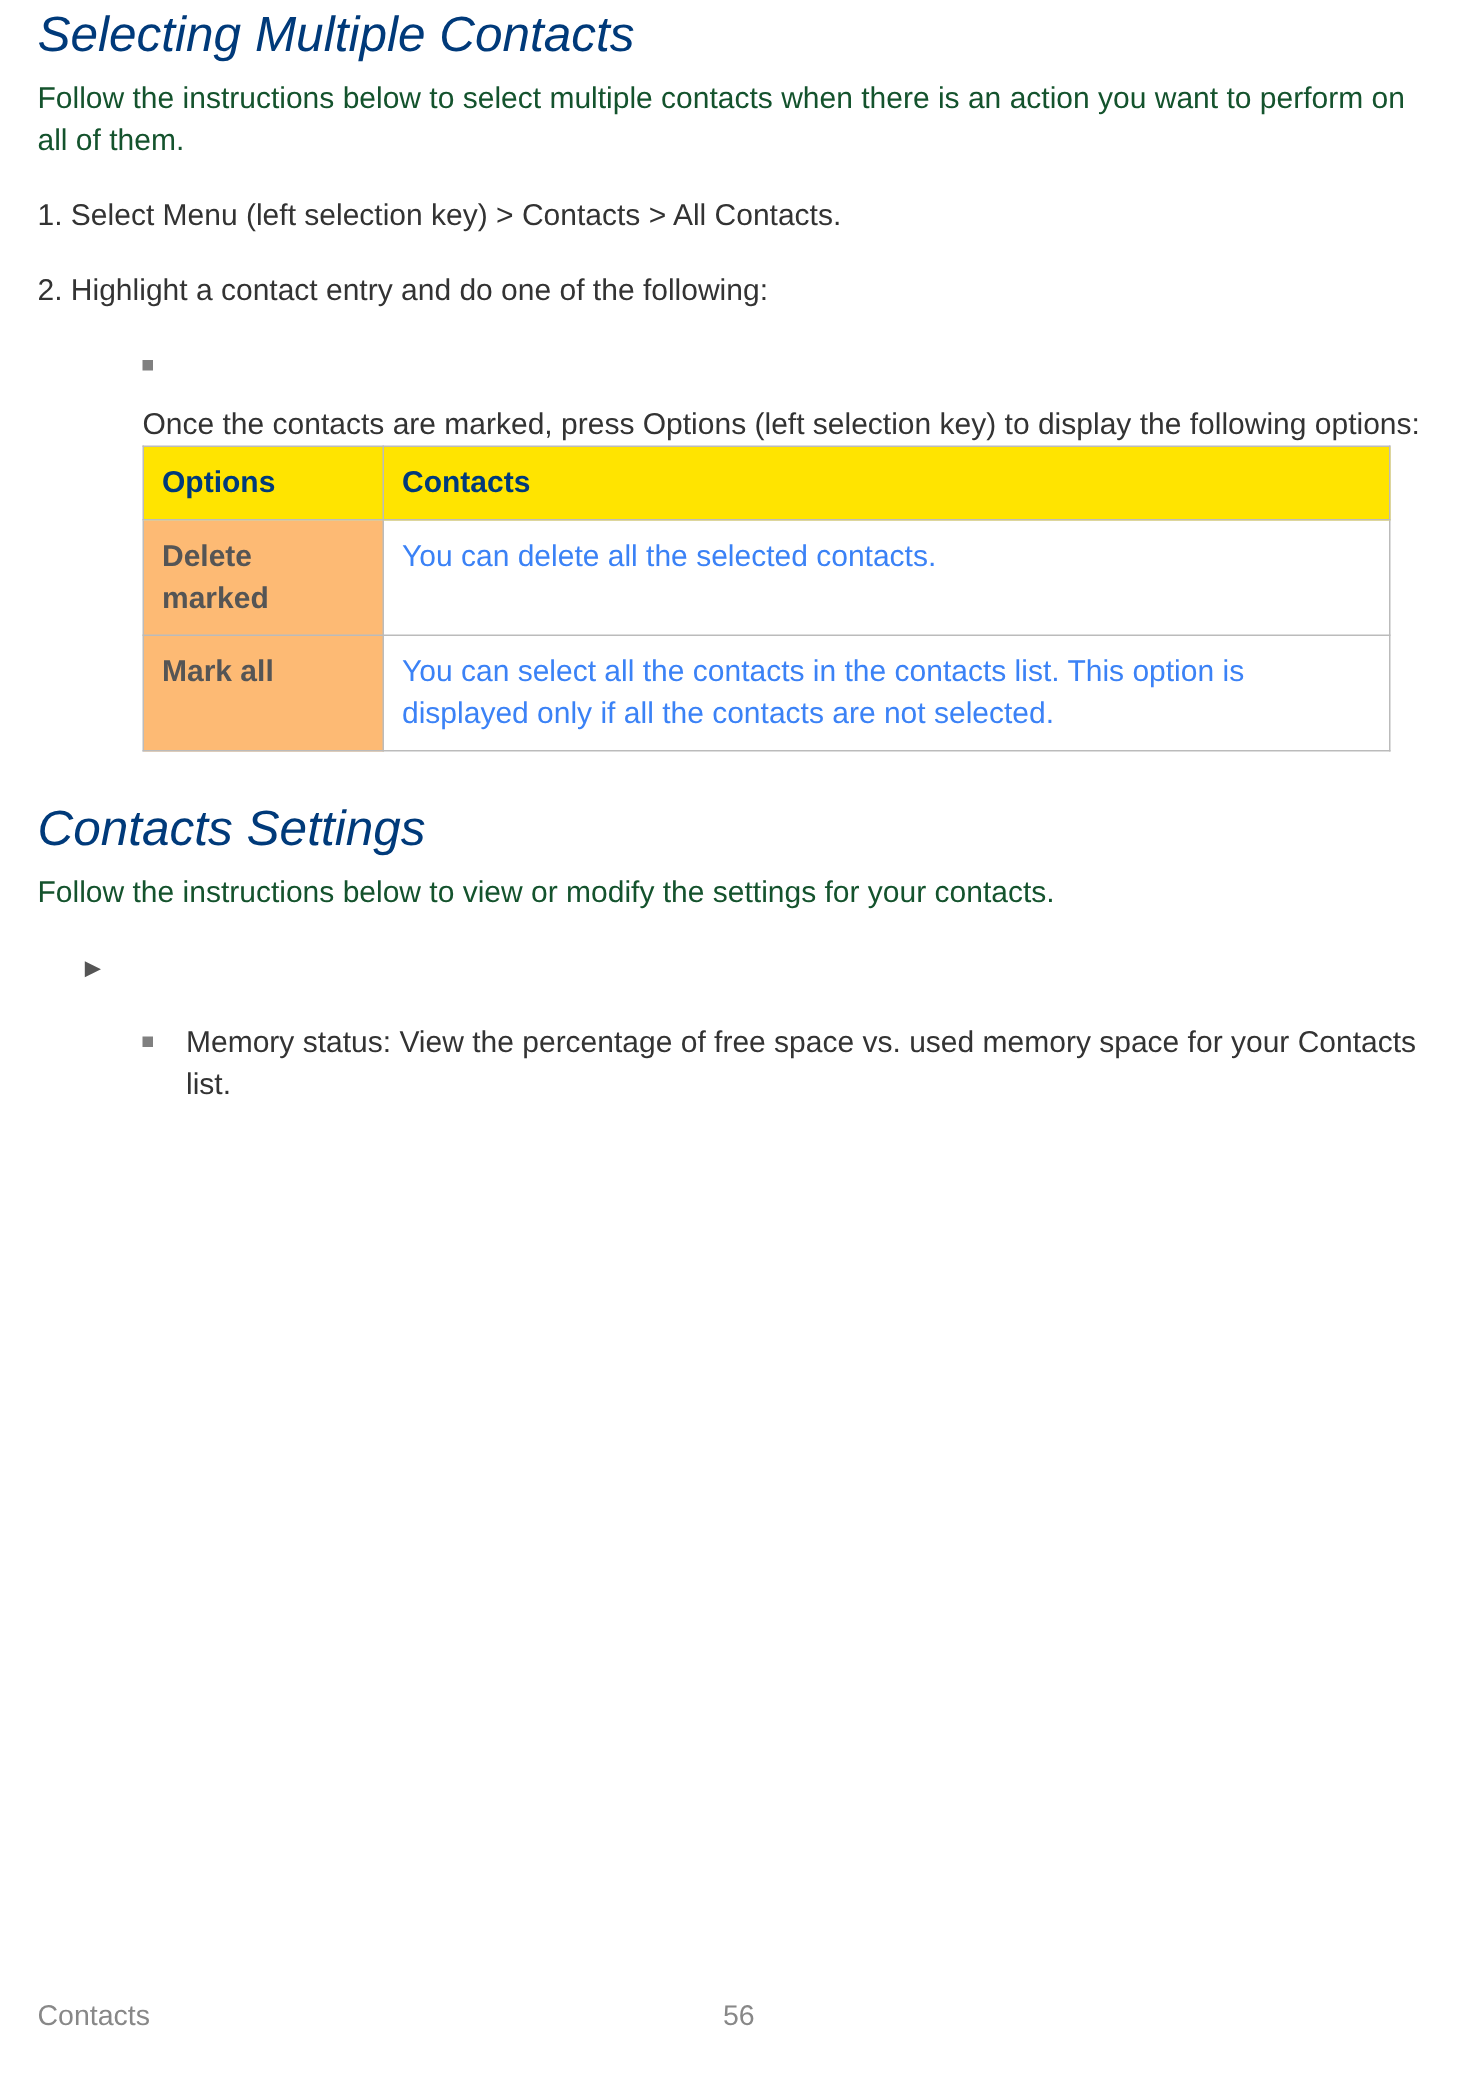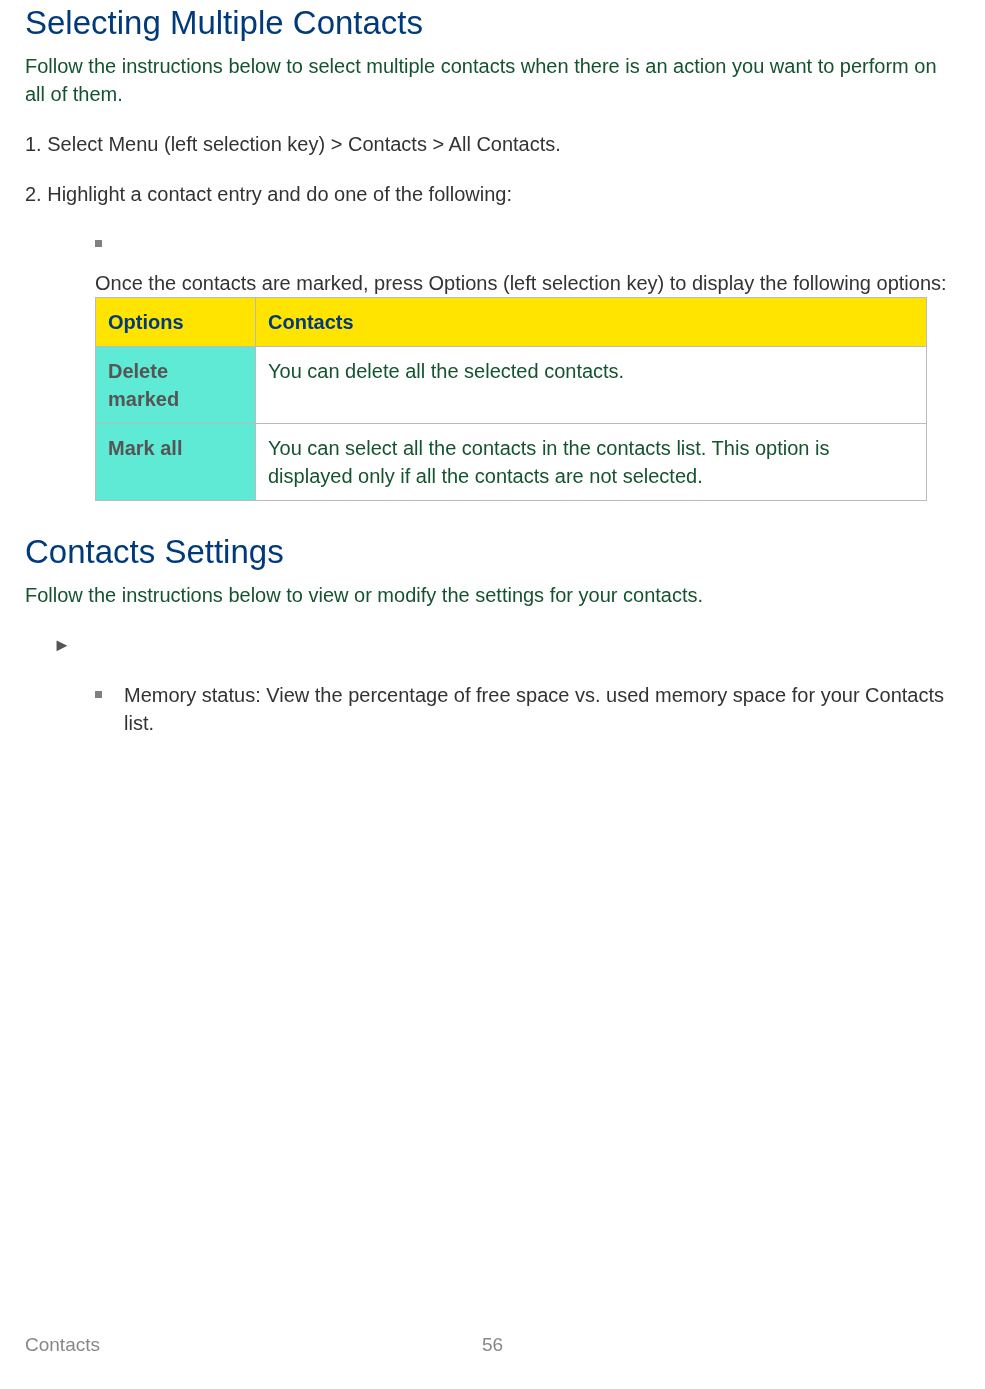--- a/index.html
+++ b/index.html
@@ -11,20 +11,21 @@
       font-family: Arial, Helvetica, sans-serif;
       font-size: 20px;
       color: #333;
       padding: 0 25px;
       width: 985px;
       height: 1389px;
       position: relative;
       line-height: 1.4;
     }
     .heading {
+      font-style: italic;
       color: #003a7a;
       font-size: 33px;
       margin-bottom: 6px;
       font-weight: normal;
     }
     .intro {
       color: #14532d;
       margin-bottom: 22px;
     }
     .step {
@@ -63,27 +64,27 @@
       padding: 10px 12px;
       text-align: left;
       vertical-align: top;
     }
     th {
       background: #ffe400;
       color: #003a7a;
       font-weight: bold;
     }
     td.opt-cell {
-      background: #5eead4;
+      background: #fdba74;
       color: #555;
       font-weight: bold;
       width: 160px;
     }
     td.fn-cell {
-      color: #14532d;
+      color: #3b82f6;
     }
     .arrow-item {
       display: flex;
       align-items: flex-start;
       margin-left: 28px;
       margin-bottom: 22px;
     }
     .arrow {
       color: #555;
       margin-right: 16px;

